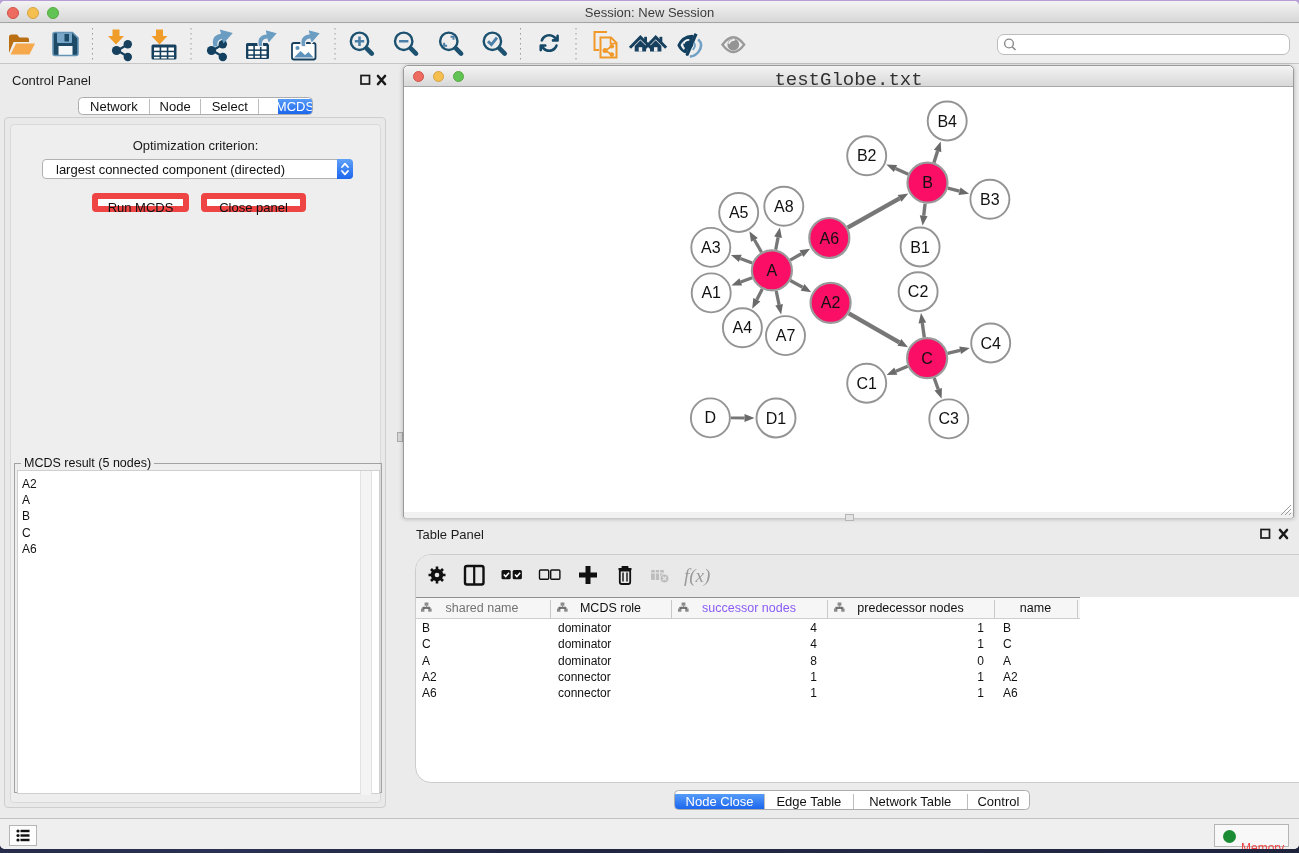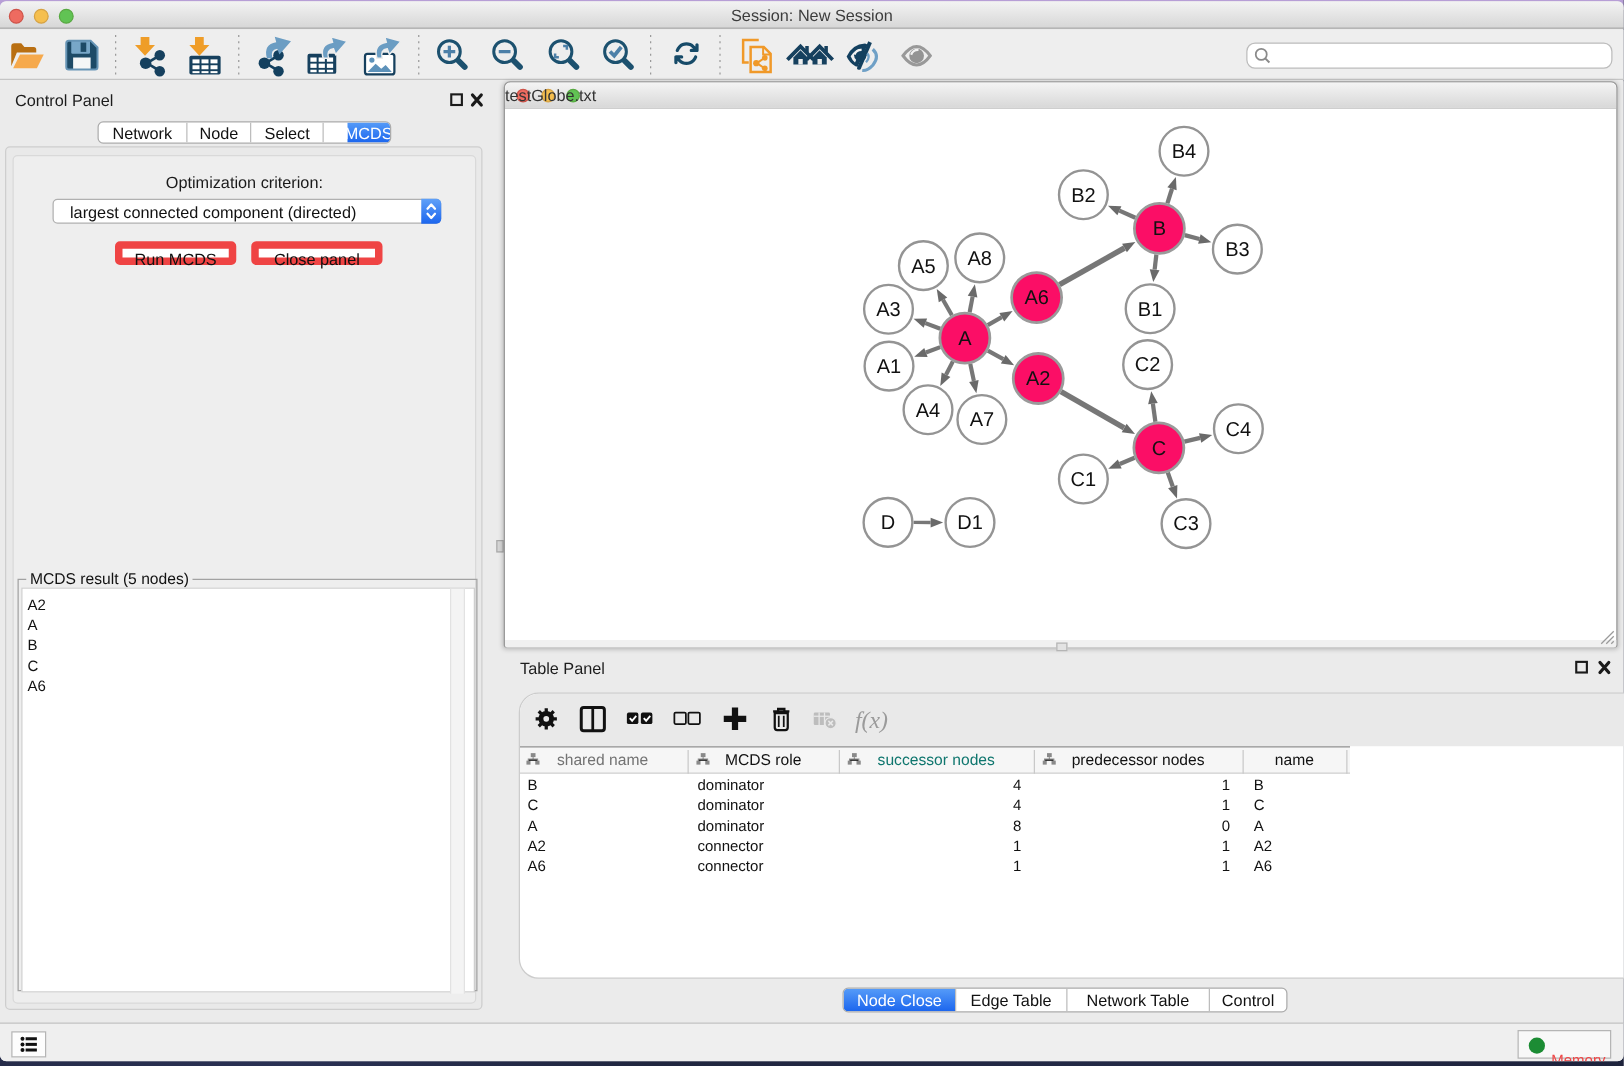--- a/index.html
+++ b/index.html
@@ -10,21 +10,21 @@
 #titlebar { position:absolute; left:0; top:0; width:1299px; height:22px; background:linear-gradient(#f3f3f3,#d7d7d7); border-bottom:1px solid #a4a4a4; }
 .tl { position:absolute; top:6px; width:12px; height:12px; border-radius:50%; }
 #title-text { position:absolute; top:4px; width:100%; text-align:center; font-size:13px; color:#3c3c3c; }
 #toolbar { position:absolute; left:0; top:23px; width:1299px; height:40px; background:#eeeeee; border-bottom:1px solid #c5c5c5; }
 #content { position:absolute; left:0; top:64px; width:1299px; height:753px; background:#ebebeb; }
 #statusbar { position:absolute; left:0; top:817px; width:1299px; height:31px; background:#efefef; border-top:1px solid #c2c2c2; }
 .abs { position:absolute; }
 .panel-title { font-size:13px; color:#1d1d1d; }
 .wbtn { background:#fff; border:6px solid #ef4444; border-radius:4px; font-size:13px; color:#111; text-align:center; }
 #search { position:absolute; left:997px; top:10px; width:293px; height:21px; background:#fff; border:1px solid #bcbcbc; border-radius:7px; }
-.seg { position:absolute; display:flex; border:1px solid #acacac; border-radius:4.5px; background:#fff; overflow:hidden; }
+.seg { position:absolute; display:flex; border:1px solid #acacac; border-radius:4.5px; background:#fff; overflow:hidden;align-items:flex-end; }
 .seg > div { font-size:13px; color:#111; text-align:center; border-right:1px solid #bdbdbd; display:flex; align-items:center; justify-content:center; }
 .seg > div:last-child { border-right:none; }
 .seg > div.sel { background:linear-gradient(#559bf8,#1c66ee); color:#fff; }
 </style>
 </head>
 <body>
 <div id="desktop-top"></div>
 <div id="win">
   <div id="titlebar">
     <div class="tl" style="left:7px;background:#ee6b60;border:0.5px solid #ce5349;"></div>
@@ -228,21 +228,21 @@
   <div style="position:absolute;right:7px;top:0px;width:12px;height:324px;background:#f4f4f4;border-left:1px solid #e2e2e2;border-right:1px solid #e2e2e2;"></div>
 </div>
 
 <div class="abs" style="left:397px;top:367px;width:6px;height:10px;background:#d6d6d6;border:1px solid #aaa;"></div>
 
 <div class="abs" style="left:403px;top:0px;width:891px;height:453px;background:#fff;border:1px solid #9a9a9a;border-radius:5px 5px 2px 2px;box-shadow:0 1px 4px rgba(0,0,0,0.25);">
   <div style="position:absolute;left:0;top:0;width:100%;height:21px;background:linear-gradient(#f4f4f4,#d8d8d8);border-bottom:1px solid #a8a8a8;border-radius:5px 5px 0 0;">
     <div class="tl" style="left:9px;top:5px;width:11px;height:11px;background:#ee6b60;border:0.5px solid #ce5349;"></div>
     <div class="tl" style="left:29px;top:5px;width:11px;height:11px;background:#f5bf4f;border:0.5px solid #d6a243;"></div>
     <div class="tl" style="left:49px;top:5px;width:11px;height:11px;background:#61c354;border:0.5px solid #58a942;"></div>
-    <div style="position:absolute;top:3px;width:100%;text-align:left;font-size:13px;color:#333;">testGlobe.txt</div>
+    <div style="position:absolute;top:3px;width:100%;text-align:center;font-size:19px;color:#333;font-family:Liberation Mono, monospace;">testGlobe.txt</div>
   </div>
   <div style="position:absolute;left:0px;top:446px;width:100%;height:6px;background:#f1f1f1;border-radius:0 0 2px 2px;"></div>
   <svg style="position:absolute;right:1px;bottom:1px;" width="14" height="14" viewBox="0 0 14 14">
     <g stroke="#9a9a9a" stroke-width="1">
             <line x1="3" y1="13" x2="13" y2="3"></line>
             <line x1="7" y1="13" x2="13" y2="7"></line>
             <line x1="11" y1="13" x2="13" y2="11"></line>
           </g>
   </svg>
   <svg style="position:absolute;left:0px;top:21px;" width="889" height="425" viewBox="404 86 889 425" font-family="Liberation Sans, sans-serif">
@@ -420,21 +420,21 @@
 <svg width="11" height="11" viewBox="0 0 11 11" style="position:absolute;left:262px;top:47px">
           <g fill="#8a8a8a">
             <rect x="3.6" y="0.5" width="3.8" height="3.2"></rect>
             <rect x="0" y="6.5" width="3.4" height="3.2"></rect>
             <rect x="7.2" y="6.5" width="3.4" height="3.2"></rect>
           </g>
           <g stroke="#8a8a8a" stroke-width="1">
             <path d="M5.5 3.7 L5.5 5.2 M1.7 6.5 L1.7 5.2 L9 5.2 L9 6.5"></path>
           </g>
         </svg>
-<div style="position:absolute;left:255px;top:42px;width:156px;height:22px;line-height:22px;text-align:center;font-size:12.5px;color:#0f766e;">successor nodes</div>
+<div style="position:absolute;left:255px;top:42px;width:156px;height:22px;line-height:22px;text-align:center;font-size:12.5px;color:#8b5cf6;">successor nodes</div>
 <div style="position:absolute;left:411px;top:45px;width:1px;height:19px;background:#c9c9c9;"></div>
 <svg width="11" height="11" viewBox="0 0 11 11" style="position:absolute;left:418px;top:47px">
           <g fill="#8a8a8a">
             <rect x="3.6" y="0.5" width="3.8" height="3.2"></rect>
             <rect x="0" y="6.5" width="3.4" height="3.2"></rect>
             <rect x="7.2" y="6.5" width="3.4" height="3.2"></rect>
           </g>
           <g stroke="#8a8a8a" stroke-width="1">
             <path d="M5.5 3.7 L5.5 5.2 M1.7 6.5 L1.7 5.2 L9 5.2 L9 6.5"></path>
           </g>

